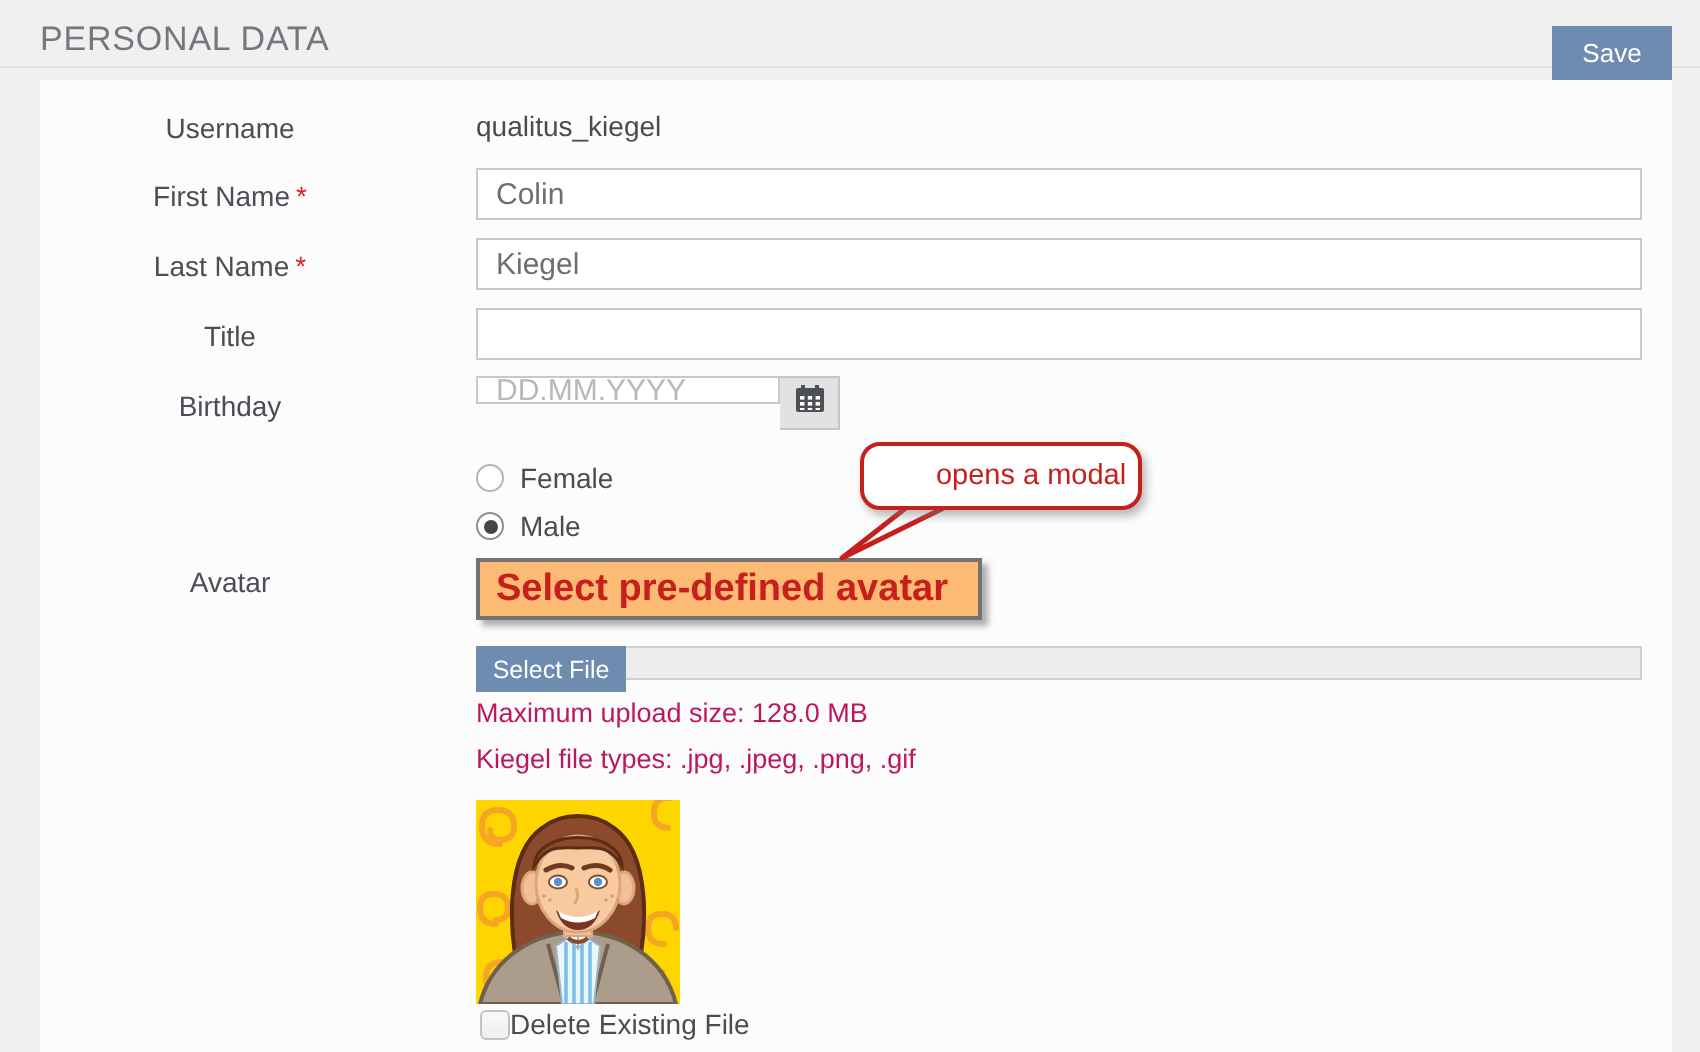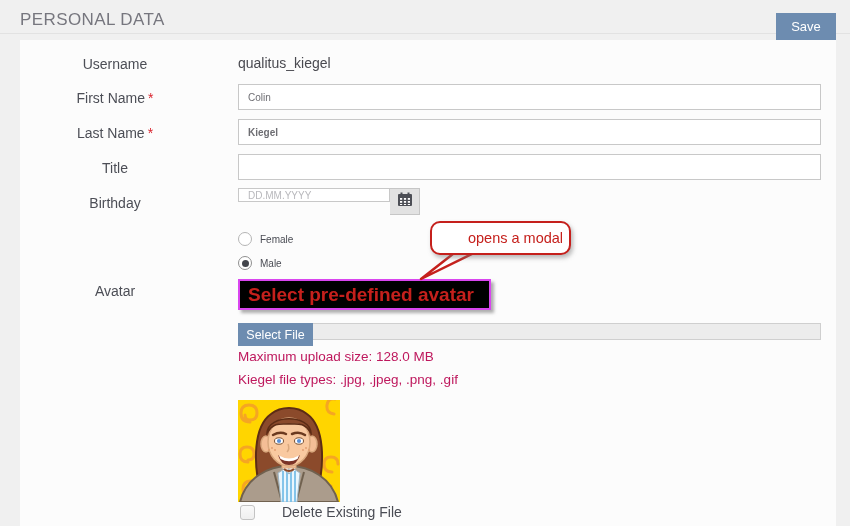--- a/index.html
+++ b/index.html
@@ -29,66 +29,66 @@
     background:#fcfcfc;
   }
   .lbl {
     position:absolute; left:0; width:190px; text-align:center;
     font-size:14px; color:#4c4e56; white-space:nowrap;
   }
   .req { color:#d9232d; margin-left:3px; }
   .txt-input {
     position:absolute; left:218px; width:583px; height:26px;
     border:1px solid #c8c8c8; background:#fff; padding:0 9px;
-    font-family:"Liberation Sans", sans-serif; font-size:10px; color:#6e6e73;
+    font-family:"Liberation Sans", sans-serif; font-size:15px; color:#6e6e73;
     outline:none;
   }
   .txt-input::placeholder { color:#b8b8bc; }
   .static-value { position:absolute; left:218px; font-size:14px; color:#4a4a50; }
   
   .bday-input { width:152px; height:14px; }
   .cal-btn {
     position:absolute; left:370px; width:30px; height:27px;
     background:#e2e2e2; border:1px solid #c6c6c6; border-left:none;
     display:flex; align-items:center; justify-content:center; cursor:pointer;
   }
   
   .radio-row { position:absolute; left:218px; height:18px; display:flex; align-items:center; gap:8px; cursor:pointer; }
   .radio {
     width:14px; height:14px; border-radius:50%;
     border:1px solid #b5b5b5; background:#fff;
     display:flex; align-items:center; justify-content:center;
   }
   .radio.checked { border-color:#8f8f8f; }
   .radio.checked::after { content:""; width:7px; height:7px; border-radius:50%; background:#43454c; }
-  .radio-label { font-size:10px; color:#4a4c54; }
+  .radio-label { font-size:14px; color:#4a4c54; }
   
   .predef-btn {
     position:absolute; left:218px; top:239px; width:253px; height:31px;
-    background:#000000; border:2px solid #d946ef;
+    background:#fdba74; border:2px solid #737373;
     box-shadow:3px 3px 3px rgba(110,110,110,.55);
     font-size:19px; font-weight:bold; color:#c5201c;
     line-height:27px; padding-left:8px; white-space:nowrap;
     cursor:pointer; z-index:2;
   }
   
   .file-bar {
     position:absolute; left:218px; top:283px; width:583px; height:17px;
     background:#ececec; border:1px solid #cfcfcf;padding-left:40px;
   }
   .select-file-btn {
     position:absolute; left:-1px; top:-1px; width:75px; height:23px;
     background:#6d8cb0; color:#fff; font-size:12.5px;
     display:flex; align-items:center; justify-content:center; cursor:pointer;
   }
   .note { position:absolute; left:218px; font-size:13.5px; color:#be185d; }
   
   .avatar-img { position:absolute; left:218px; top:360px; width:102px; height:102px; }
   
-  .chk-row { position:absolute; left:220px; top:464px; display:flex; align-items:center; gap:27px; cursor:pointer; }
+  .chk-row { position:absolute; left:220px; top:464px; display:flex; align-items:center; gap:0; cursor:pointer; }
   .checkbox {
     width:15px; height:15px; border:1px solid #c3c3c3; border-radius:3px;
     background:linear-gradient(#f9f9f9,#efefef);
   }
   .chk-label { font-size:14px; color:#4a4c54; }
   
   .callout-tail { position:absolute; left:412px; top:240px; z-index:4; }
   .callout-bubble {
     position:absolute; left:430px; top:221px; width:141px; height:34px;
     background:#fff; border:2.5px solid #c5201c; border-radius:10px;
@@ -106,21 +106,21 @@
 
 <div class="panel">
 
   <div class="lbl" style="top:16px;"><span>Username</span></div>
   <div class="static-value" style="top:15px;">qualitus_kiegel</div>
 
   <div class="lbl" style="top:50px;"><span>First Name</span><span class="req">*</span></div>
   <input class="txt-input" style="top: 44px;" value="Colin">
 
   <div class="lbl" style="top:85px;"><span>Last Name</span><span class="req">*</span></div>
-  <input class="txt-input" style="top: 79px; font-weight: bold;" value="Kiegel">
+  <input class="txt-input" style="top: 79px;" value="Kiegel">
 
   <div class="lbl" style="top:120px;"><span>Title</span></div>
   <input class="txt-input" style="top: 114px;" value="">
 
   <div class="lbl" style="top:155px;"><span>Birthday</span></div>
   <input class="txt-input bday-input" style="top: 148px;" placeholder="DD.MM.YYYY">
   <div class="cal-btn" style="top:148px;">
     <span>
       <svg width="16" height="15" viewBox="0 0 16 15">
         <rect x="1" y="2" width="14" height="12" rx="1" fill="#4d4f56"></rect>

